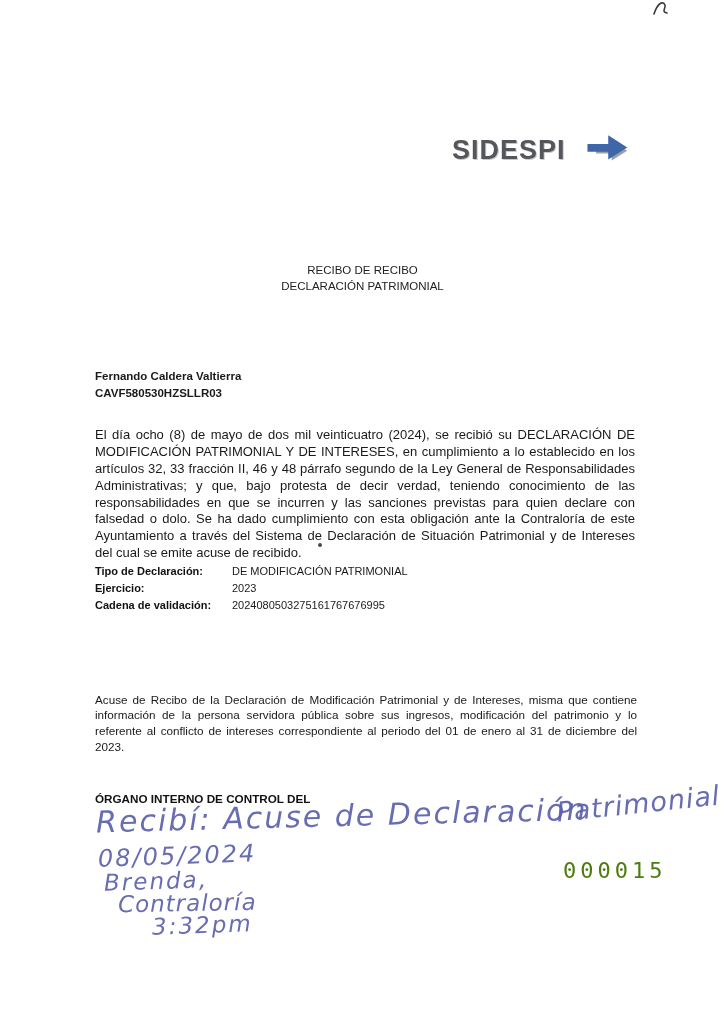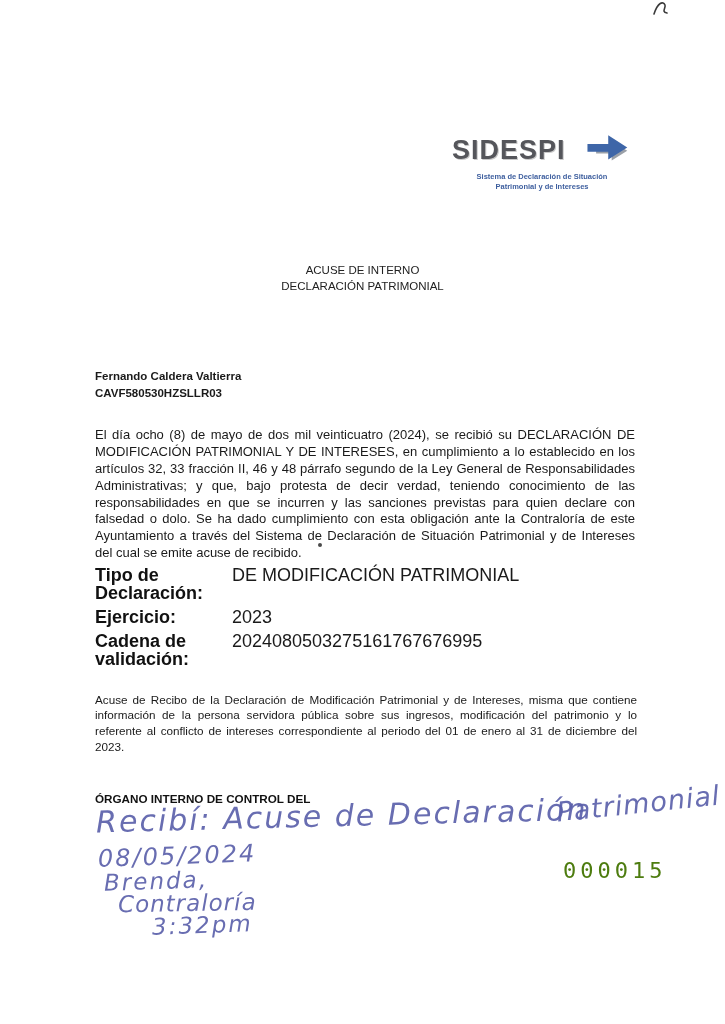--- a/index.html
+++ b/index.html
@@ -108,21 +108,21 @@
     border-radius: 50%;
     background: #4a4a4a;
   }
 
   
   .fields {
     position: absolute;
     top: 566px;
     left: 95px;
     width: 520px;
-    font-size: 18px;
+    font-size: 11px;
     line-height: 1.0;
   }
   .field-row {
     display: flex;
     margin-bottom: 6px;
   }
   .field-label {
     width: 137px;
     font-weight: bold;
     color: #111;
@@ -180,28 +180,24 @@
   </svg>
 
   <div class="logo">
     <div class="logo-row">
       <span class="logo-word">SIDESPI</span>
       <svg width="56" height="40" viewBox="0 0 56 40">
         <path d="M14 24 L32 24 L32 32 L50 21 L32 10 L32 18 L14 18 Z" fill="#9aa0a8"></path>
         <path d="M4 22 L28 22 L28 31 L50 17 L28 3 L28 13 L4 13 Z" fill="#3e66a8"></path>
       </svg>
     </div>
-    <div class="logo-tagline">
-      <div>Sistema de Declaración de Situación</div>
-      <div>Patrimonial y de Intereses</div>
-    </div>
   </div>
 
   <div class="doc-title">
-    <div>ACUSE DE INTERNO</div>
+    <div>RECIBO DE RECIBO</div>
     <div>DECLARACIÓN PATRIMONIAL</div>
   </div>
 
   <div class="recipient">
     <div>Fernando Caldera Valtierra</div>
     <div>CAVF580530HZSLLR03</div>
   </div>
 
   <p class="body-par">El día ocho (8) de mayo de dos mil veinticuatro (2024), se recibió su DECLARACIÓN DE MODIFICACIÓN PATRIMONIAL Y DE INTERESES, en cumplimiento a lo establecido en los artículos 32, 33 fracción II, 46 y 48 párrafo segundo de la Ley General de Responsabilidades Administrativas; y que, bajo protesta de decir verdad, teniendo conocimiento de las responsabilidades en que se incurren y las sanciones previstas para quien declare con falsedad o dolo. Se ha dado cumplimiento con esta obligación ante la Contraloría de este Ayuntamiento a través del Sistema de Declaración de Situación Patrimonial y de Intereses del cual se emite acuse de recibido.</p>
 

